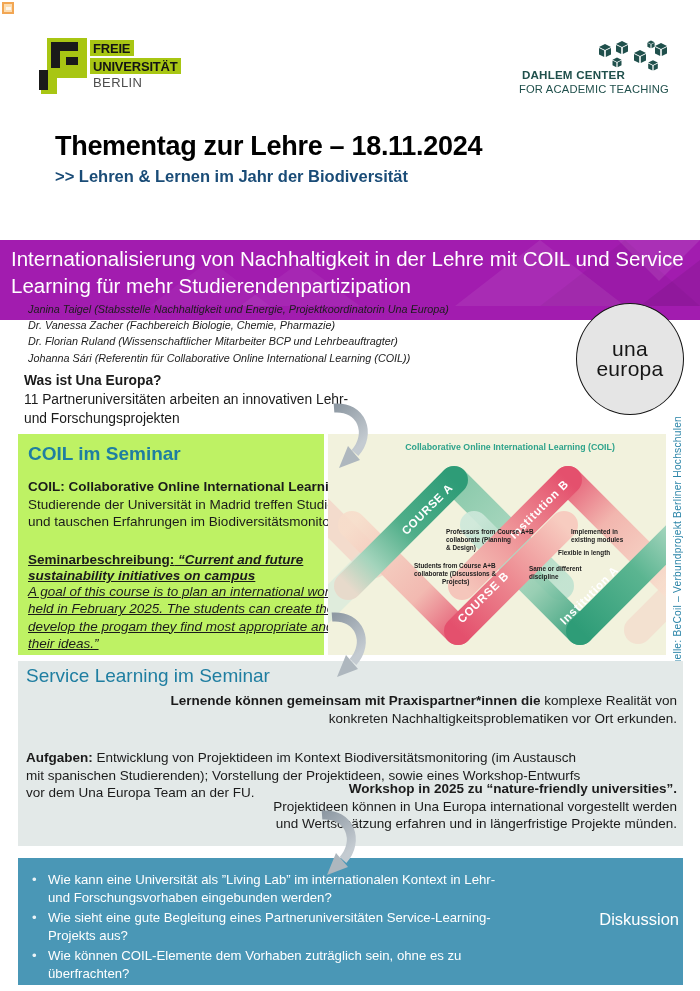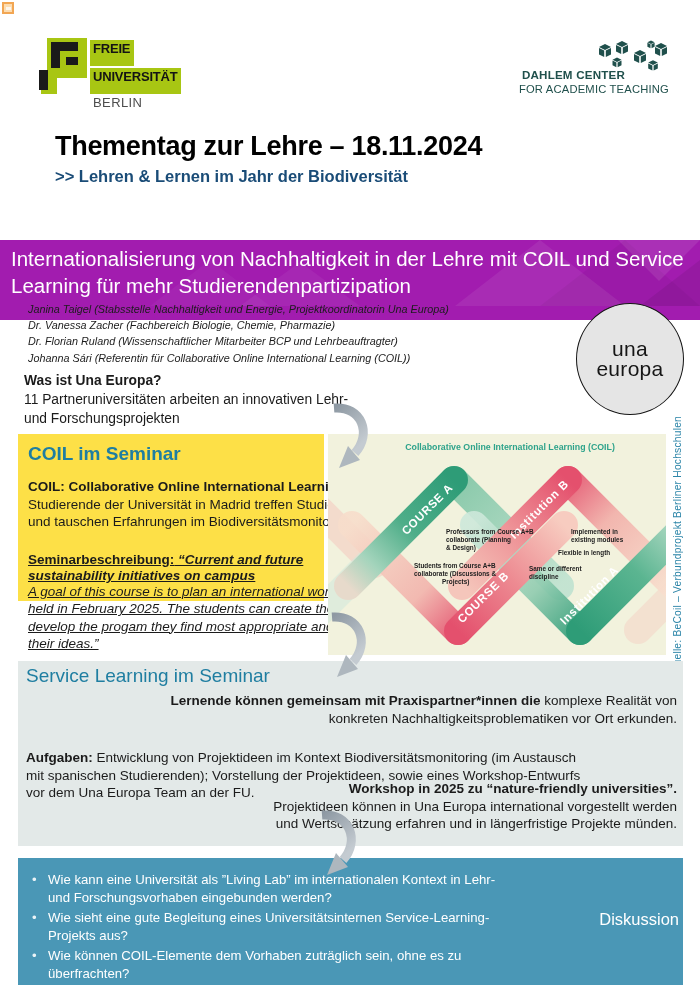--- a/index.html
+++ b/index.html
@@ -17,21 +17,21 @@
   .fu-mark{position:relative;width:54px;height:62px;}
   .fu-mark div{position:absolute;}
   .fu-g1{left:12px;top:2px;width:40px;height:40px;background:#A8C613;}
   .fu-g2{left:6px;top:38px;width:16px;height:20px;background:#A8C613;}
   .fu-b-top{left:16px;top:6px;width:27px;height:9px;background:#1a1a1a;}
   .fu-b-v{left:16px;top:15px;width:9px;height:17px;background:#1a1a1a;}
   .fu-b-sq{left:31px;top:21px;width:12px;height:8px;background:#1a1a1a;}
   .fu-b-bot{left:4px;top:34px;width:9px;height:20px;background:#1a1a1a;}
   .fu-text{margin-left:1px;margin-top:4px;line-height:1;}
   .fu-chip{display:table;background:#A8C613;color:#141414;font-weight:700;font-size:13px;
-           padding:2px 4px 11px 3px;margin-bottom:2px;letter-spacing:-0.2px;}
+           padding:2px 4px 1px 3px;margin-bottom:2px;letter-spacing:-0.2px;}
   .fu-berlin{font-size:13px;color:#4d4d4d;padding-left:3px;letter-spacing:0.4px;margin-top:1px;}
 
   
   .dahlem{left:497px;top:40px;width:174px;height:62px;color:#20504C;}
   .dahlem .cubes{position:absolute;right:0;top:0;}
   .dahlem .l1{position:absolute;right:46px;top:28px;font-weight:700;font-size:11.6px;letter-spacing:.2px;}
   .dahlem .l2{position:absolute;right:2px;top:43px;font-size:11.2px;letter-spacing:.2px;}
 
   
   .title{left:55px;top:131px;font-size:27px;font-weight:700;color:#000000;letter-spacing:-0.3px;}
@@ -54,21 +54,21 @@
   .intro-h{left:24px;top:373px;font-size:13.8px;font-weight:700;}
   .intro-b{left:24px;top:391px;font-size:13.8px;line-height:1.35;}
 
   
   .arrow{width:46px;height:68px;z-index:6;}
   .arrow1{left:324px;top:402px;}
   .arrow2{left:322px;top:611px;}
   .arrow3{left:312px;top:809px;}
 
   
-  .coil-box{left:18px;top:434px;width:306px;height:167px;background:#fde047;box-sizing:border-box;padding:9px 0 0 10px;}
+  .coil-box{left:18px;top:434px;width:306px;height:221px;background:#bef264;box-sizing:border-box;padding:9px 0 0 10px;}
   .coil-box h2{margin:0 0 14px 0;font-size:19px;font-weight:600;color:#1F7EA1;}
   .coil-sub{font-size:13.5px;font-weight:700;margin-bottom:2px;white-space:nowrap;}
   .coil-line{font-size:13.5px;line-height:1.27;white-space:nowrap;}
   .sem-block{margin-top:20px;text-decoration:underline;}
   .sem-b{font-weight:700;font-size:13.5px;}
   .sem-bi{font-weight:700;font-style:italic;font-size:13.5px;}
   .sem-i{font-style:italic;font-size:13.5px;line-height:1.27;white-space:nowrap;}
 
   
   .diagram-box{left:328px;top:434px;width:338px;height:221px;background:#F2F2DD;overflow:hidden;}
@@ -350,21 +350,21 @@
       <div class="q">
         <span class="bullet">•</span>
         <div>
           <div class="nowrap">Wie kann eine Universität als ”Living Lab” im internationalen Kontext in Lehr-</div>
           <div class="nowrap">und Forschungsvorhaben eingebunden werden?</div>
         </div>
       </div>
       <div class="q">
         <span class="bullet">•</span>
         <div>
-          <div class="nowrap">Wie sieht eine gute Begleitung eines Universitätsinternen Service-Learning-</div>
+          <div class="nowrap">Wie sieht eine gute Begleitung eines Partneruniversitäten Service-Learning-</div>
           <div class="nowrap">Projekts aus?</div>
         </div>
       </div>
       <div class="q">
         <span class="bullet">•</span>
         <div>
           <div class="nowrap">Wie können COIL-Elemente dem Vorhaben zuträglich sein, ohne es zu</div>
           <div class="nowrap">überfrachten?</div>
         </div>
       </div>

